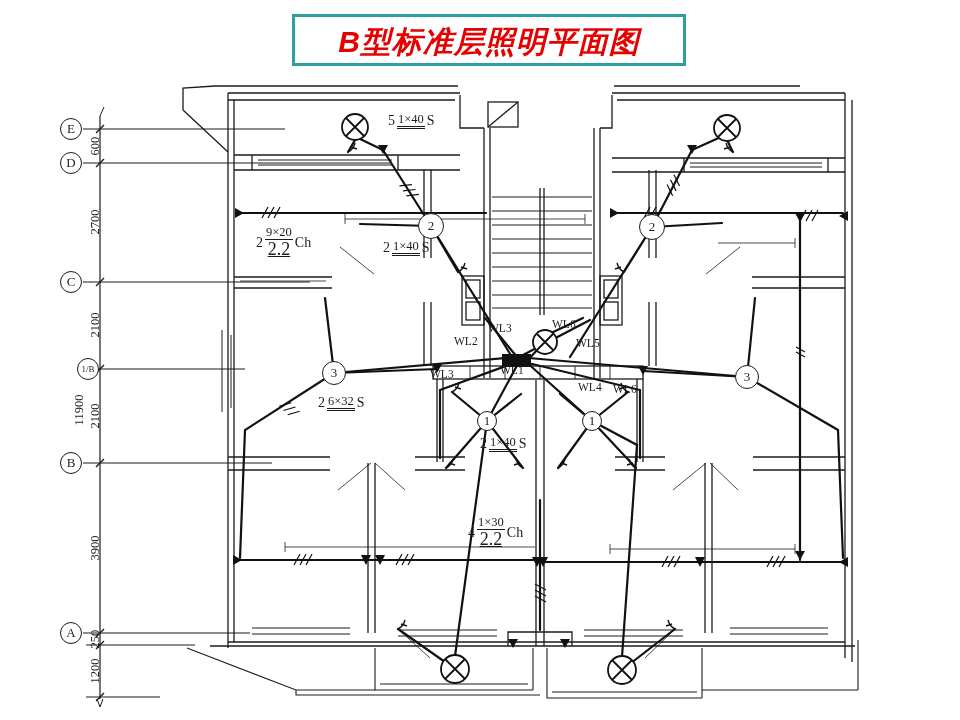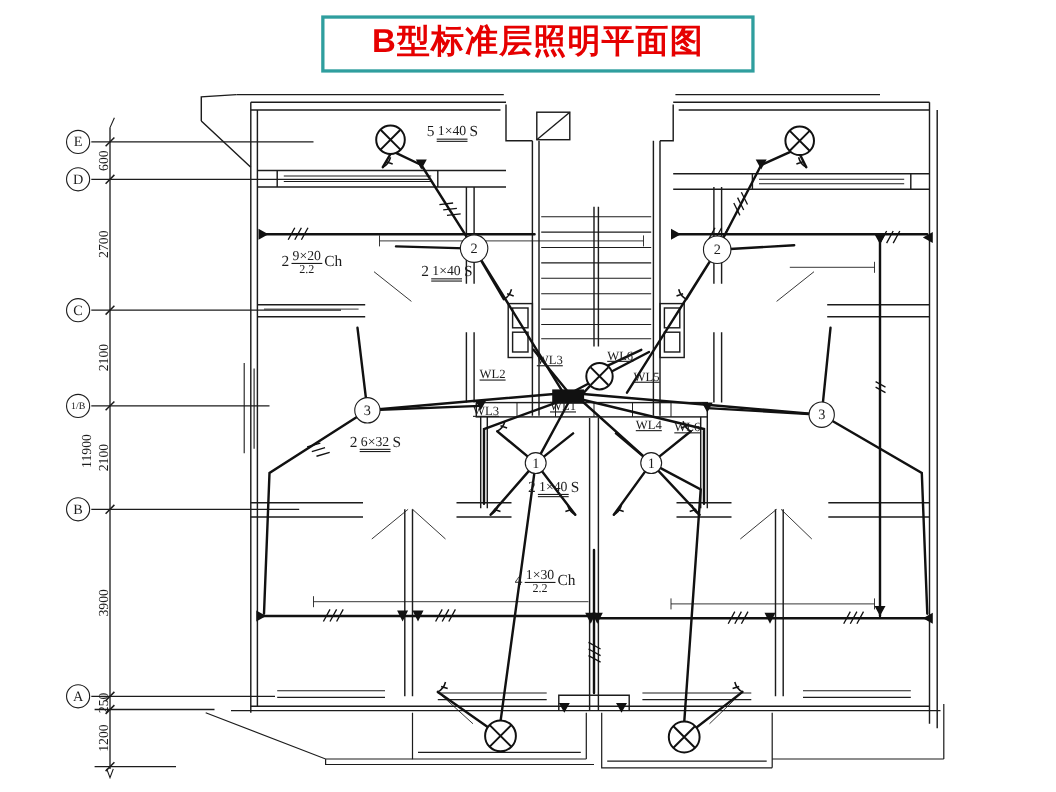--- a/index.html
+++ b/index.html
@@ -1,41 +1,41 @@
 <!DOCTYPE html>
 <html><head>
 <meta charset="utf-8">
 <style>
   html,body{margin:0;padding:0;}
   body{width:960px;height:720px;position:relative;overflow:hidden;
        background:var(--paper,#fff);font-family:"Liberation Serif",serif;color:#1c1c1c;}
   
   .title-box{position:absolute;left:292px;top:14px;width:388px;height:46px;
-    border:3px solid var(--title-border,#2f9e9e);display:flex;align-items:flex-start;justify-content:center;
-    background:#fff;}
+    border:3px solid var(--title-border,#2f9e9e);display:flex;align-items:flex-end;justify-content:center;
+    background:#fff;font-style:italic;}
   .title-box span{font-family:"Liberation Sans",sans-serif;font-weight:bold;font-size:30px;
     letter-spacing:1px;color:var(--title-text,#e60000);white-space:nowrap;}
   
   .bub{position:absolute;width:22px;height:22px;border:1.4px solid #1c1c1c;border-radius:50%;
     display:flex;align-items:center;justify-content:center;font-size:13px;background:#fff;box-sizing:border-box;}
   .bub.small{font-size:9px;}
   
   .dim{position:absolute;font-size:12.5px;transform:translate(-50%,-50%) rotate(-90deg);white-space:nowrap;}
   
   .cref{position:absolute;border:1.4px solid #1c1c1c;border-radius:50%;background:#fff;
     display:flex;align-items:center;justify-content:center;font-size:13px;box-sizing:border-box;}
   
-  .wl{position:absolute;font-size:11.5px;white-space:nowrap;text-decoration:underline;}
+  .wl{position:absolute;font-size:11.5px;white-space:nowrap;}
   
   .flabel{position:absolute;display:flex;align-items:center;font-size:14px;white-space:nowrap;}
   .flabel .frac{display:inline-flex;flex-direction:column;align-items:center;line-height:1.05;margin:0 2px;}
   .flabel .num{font-size:12.5px;padding:0 1px;}
   .flabel.sline .num{border-bottom:3px double #1c1c1c;}
   .flabel.chline .num{border-bottom:1px solid #1c1c1c;}
-  .flabel .den{font-size:11px;}
+  .flabel .den{font-size:18px;text-decoration:underline;}
   svg{position:absolute;left:0;top:0;}
 </style>
 </head>
 <body style="--title-text: #e60000; --title-border: #2f9e9e; --paper: #ffffff;">
 
 <svg width="960" height="720" viewBox="0 0 960 720">
   <g stroke="#1c1c1c" fill="none" stroke-width="1.2">
 
     <path d="M100,116 V699"></path>
     <path d="M83,129 H285 M83,163 H390 M83,282 H310 M83,369 H245 M83,463 H272 M83,633 H250 M86,645 H195 M86,697 H160"></path>
@@ -250,21 +250,21 @@
 
 <div class="bub" style="left:60px;top:118px;">
     <span>E</span>
   </div>
 <div class="bub" style="left:60px;top:152px;">
     <span>D</span>
   </div>
 <div class="bub" style="left:60px;top:271px;">
     <span>C</span>
   </div>
-<div class="bub small" style="left:60px;top:358px;">
+<div class="bub small" style="left:77px;top:358px;">
     <span>1/B</span>
   </div>
 <div class="bub" style="left:60px;top:452px;">
     <span>B</span>
   </div>
 <div class="bub" style="left:60px;top:622px;">
     <span>A</span>
   </div>
 
 <div class="dim" style="left:95px;top:146px;">600</div>
@@ -316,21 +316,21 @@
   <span>4</span>
     <span class="frac">
       <span class="num">1×30</span>
       <span class="den">2.2</span>
     </span>
     <span>Ch</span>
 </div>
 
 <div class="wl" style="left:488px;top:322px;">WL3</div>
 <div class="wl" style="left:552px;top:318px;">WL6</div>
-<div class="wl" style="left:436px;top:335px;">WL2</div>
+<div class="wl" style="left:454px;top:335px;">WL2</div>
 <div class="wl" style="left:576px;top:337px;">WL5</div>
 <div class="wl" style="left:430px;top:368px;">WL3</div>
 <div class="wl" style="left:500px;top:364px;">WL1</div>
 <div class="wl" style="left:578px;top:381px;">WL4</div>
 <div class="wl" style="left:613px;top:383px;">WL6</div>
 
 <div class="cref" style="left:418px;top:213px;width:26px;height:26px;">
     <span>2</span>
   </div>
 <div class="cref" style="left:639px;top:214px;width:26px;height:26px;">

